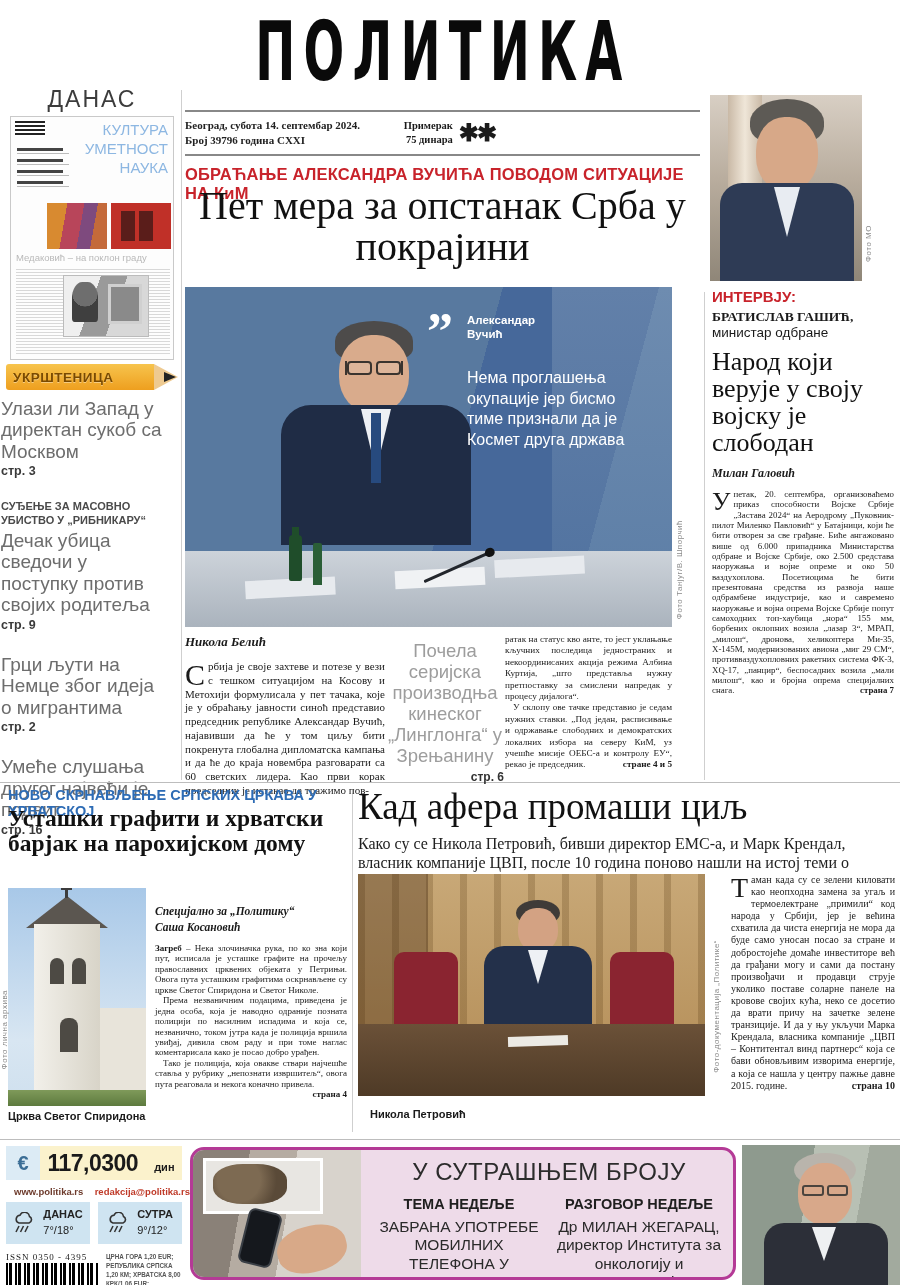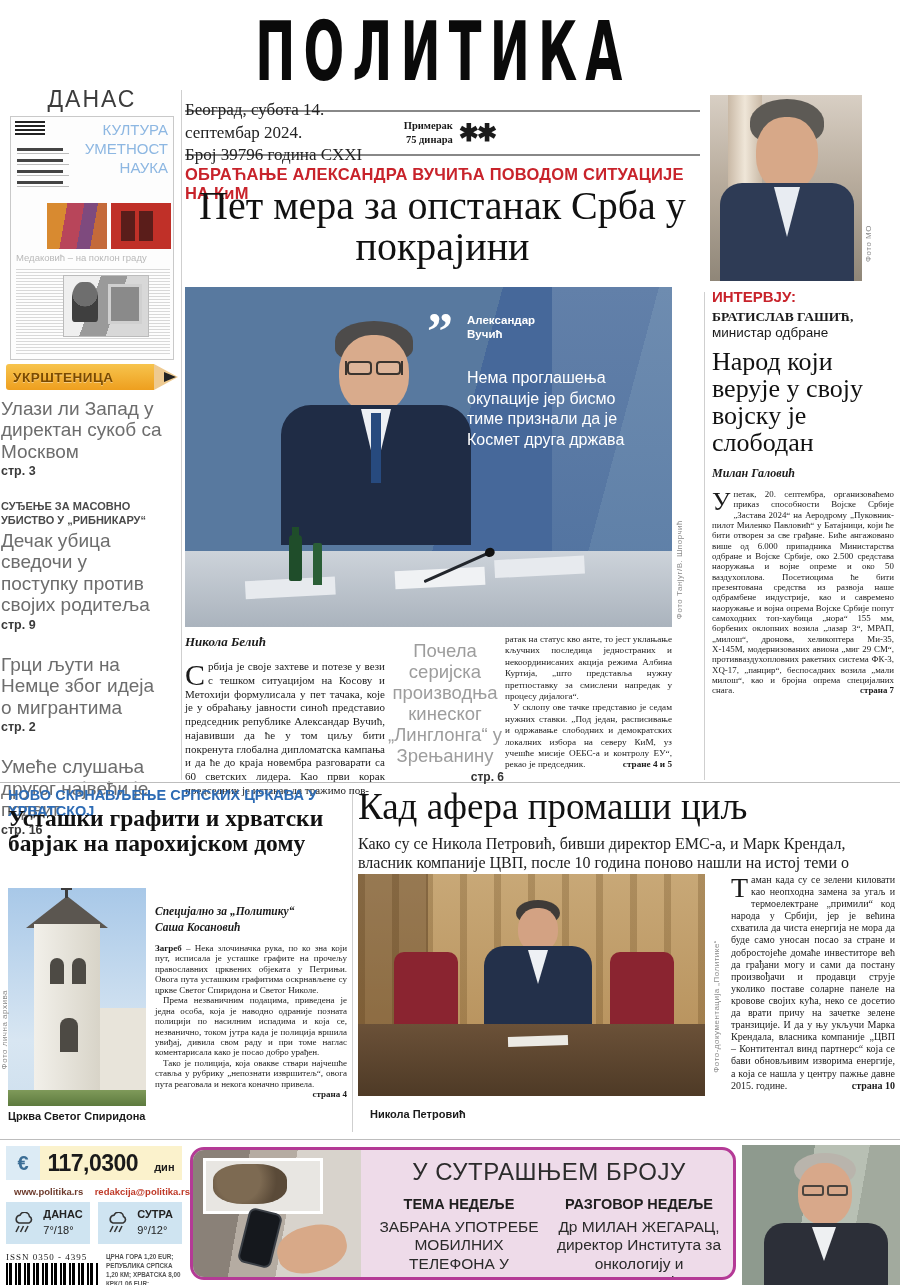--- a/index.html
+++ b/index.html
@@ -18,21 +18,21 @@
   }
   .logo span {
     font-family:"DejaVu Sans", sans-serif; font-weight:900; font-size:47px;
     letter-spacing:8px; transform:scaleY(1.75) scaleX(1.02); color:#0a0a0a; white-space:nowrap;
   }
   .dateline {
     position:absolute; left:185px; top:110px; width:515px; height:46px;
     border-top:2px solid #888; border-bottom:2px solid #888;
     display:flex; align-items:center; font-family:"Liberation Serif", serif;
   }
-  .dl-left { width:190px; font-weight:400; font-size:17px; line-height:1.35; color:#222; }
+  .dl-left { width:190px; font-weight:700; font-size:11px; line-height:1.35; color:#222; }
   .dl-mid { flex:1; text-align:center; }
   .dl-mid .l1 { font-weight:700; font-size:15px; }
   .dl-mid .l2 { font-weight:700; font-size:10.5px; color:#333; }
   .dl-right { width:120px; display:flex; align-items:center; justify-content:flex-end; gap:6px; }
   .dl-right .copy { font-weight:700; font-size:10.5px; line-height:1.3; text-align:right; }
   .dl-right .stars { font-size:24px; font-weight:700; letter-spacing:-2px; }
 
   
   .danas { position:absolute; left:6px; top:86px; width:172px; text-align:center;
            font-size:23px; letter-spacing:2px; color:#3c3c3c; }

